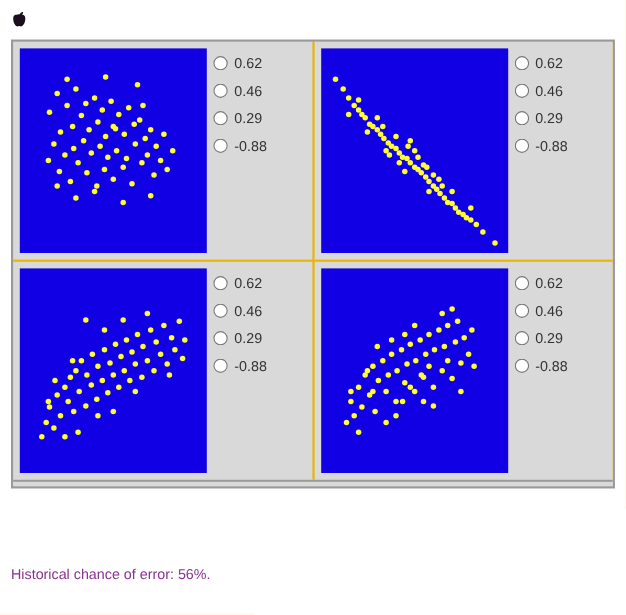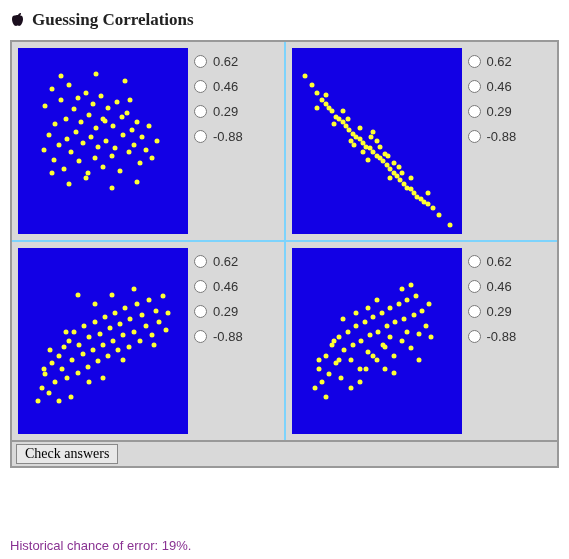--- a/index.html
+++ b/index.html
@@ -31,21 +31,21 @@
   .grid-outer {
     border: 2px solid #999;
     background: #d9d9d9;
     width: 549px;
     box-sizing: border-box;
   }
   .grid {
     display: grid;
     grid-template-columns: 1fr 1fr;
     gap: 2px;
-    background: #7dd3fc;
+    background: #eab308;
     padding: 0;
   }
   .cell {
     background: #d9d9d9;
     display: flex;
     padding: 6px;
     gap: 6px;
     box-sizing: border-box;
   }
   .plot {
@@ -105,21 +105,20 @@
 </style>
 </head>
 <body>
 
 <div class="title-row">
   <span class="apple-icon">
     <svg viewBox="0 0 16 16">
         <path fill="#1b0f1e" d="M8 3c.8-2 3-2 3-2s.2 1.5-1 2.5C11.5 3.2 13 4 13 7c0 3.5-2 7-4 7-.8 0-1-.4-1.5-.4S7 14 6 14c-2 0-4-3.5-4-7 0-3 1.5-3.8 3-3.5.5-.3 1.2-.5 2-.5.4 0 .7.0 1 0z"></path>
       </svg>
   </span>
-  <h1>Guessing Correlations</h1>
 </div>
 
 <div class="grid-outer">
   <div class="grid" id="grid">
       <div class="cell">
         <div class="plot">
           <div class="dot" style="left: 16%; top: 31%;"></div>
           <div class="dot" style="left: 18%; top: 47%;"></div>
           <div class="dot" style="left: 20%; top: 22%;"></div>
           <div class="dot" style="left: 21%; top: 60%;"></div>
@@ -440,17 +439,16 @@
             <span>0.29</span>
           </label>
           <label class="opt">
             <input type="radio" name="grp3" style="">
             <span>-0.88</span>
           </label>
         </div>
       </div>
     </div>
   <div class="footer">
-    <button>Check answers</button>
   </div>
 </div>
 
-<div class="hist">Historical chance of error: 19%.</div>
+<div class="hist">Historical chance of error: 56%.</div>
 
 </body></html>

